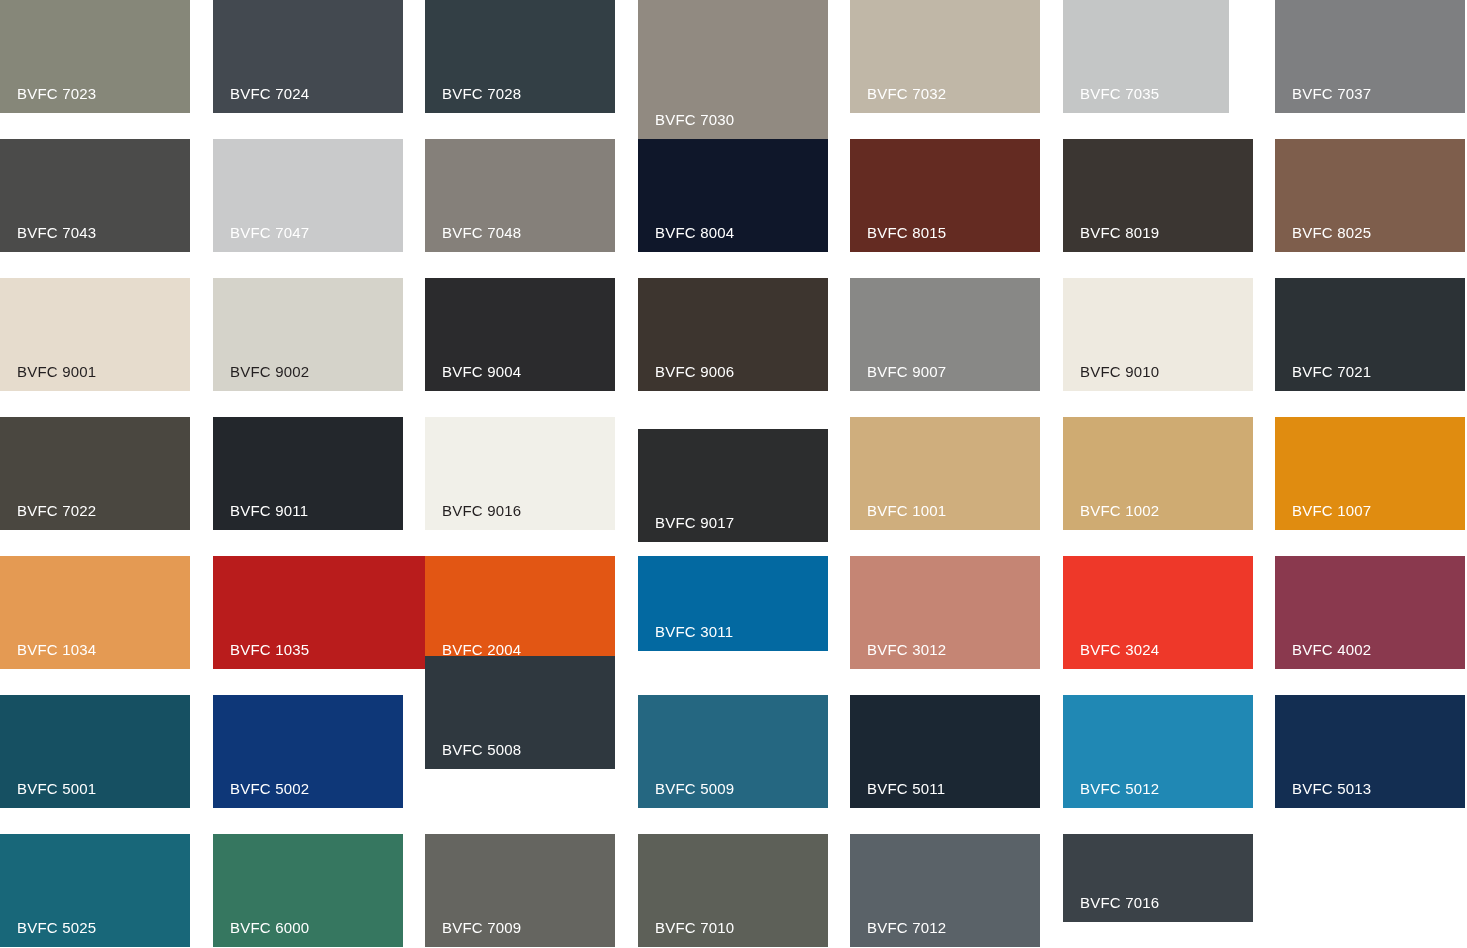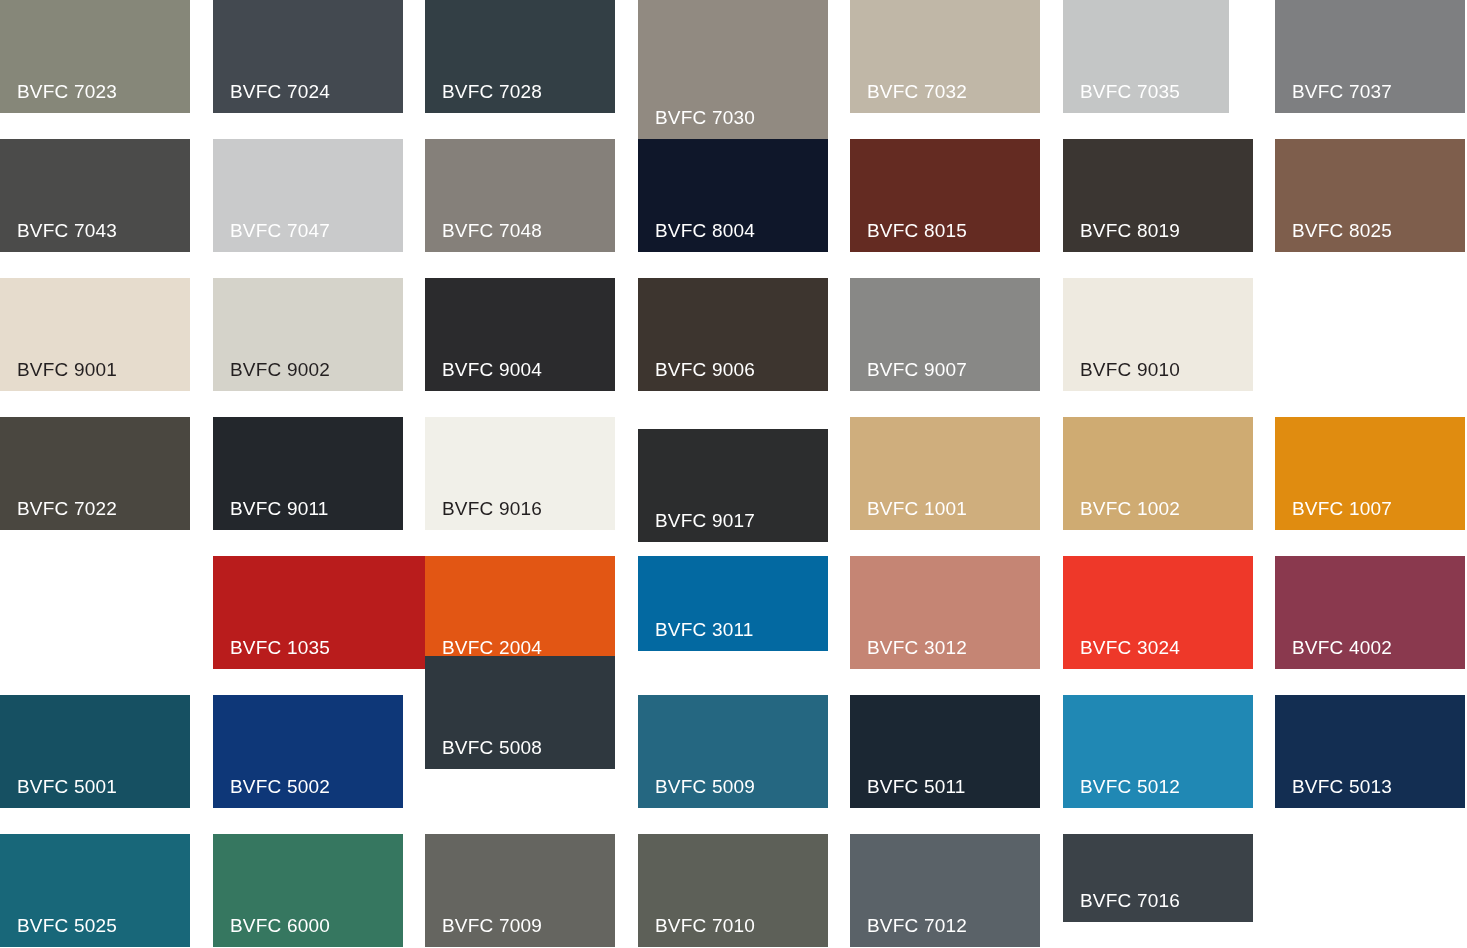--- a/index.html
+++ b/index.html
@@ -27,21 +27,21 @@
     width: 190px;
     height: 113px;
     box-sizing: border-box;
     overflow: hidden;
   }
 
   .swatch-label {
     position: absolute;
     left: 17px;
     bottom: 12px;
-    font-size: 19px;
+    font-size: 15px;
     font-weight: 400;
     letter-spacing: 0.2px;
     line-height: 1;
     white-space: nowrap;
     font-family: "Liberation Sans", "DejaVu Sans", sans-serif;
   }
 
   .label-light { color: #ffffff; }
   .label-dark  { color: #231f20; }
 </style>
@@ -102,40 +102,46 @@
     </div>
     <div class="swatch" style="left: 638px; top: 278px; width: 190px; height: 113px; background-color: rgb(61, 53, 47);">
       <span class="swatch-label label-light">BVFC 9006</span>
     </div>
     <div class="swatch" style="left: 850px; top: 278px; width: 190px; height: 113px; background-color: rgb(136, 136, 134);">
       <span class="swatch-label label-light">BVFC 9007</span>
     </div>
     <div class="swatch" style="left: 1063px; top: 278px; width: 190px; height: 113px; background-color: rgb(238, 234, 224);">
       <span class="swatch-label label-dark">BVFC 9010</span>
     </div>
+    <div class="swatch" style="left: 1275px; top: 278px; width: 190px; height: 113px; background-color: rgb(44, 50, 54);">
+      <span class="swatch-label label-light">BVFC 7021</span>
+    </div>
     <div class="swatch" style="left: 0px; top: 417px; width: 190px; height: 113px; background-color: rgb(74, 71, 64);">
       <span class="swatch-label label-light">BVFC 7022</span>
     </div>
     <div class="swatch" style="left: 213px; top: 417px; width: 190px; height: 113px; background-color: rgb(35, 39, 44);">
       <span class="swatch-label label-light">BVFC 9011</span>
     </div>
     <div class="swatch" style="left: 425px; top: 417px; width: 190px; height: 113px; background-color: rgb(241, 240, 233);">
       <span class="swatch-label label-dark">BVFC 9016</span>
     </div>
     <div class="swatch" style="left: 638px; top: 429px; width: 190px; height: 113px; background-color: rgb(44, 45, 46);">
       <span class="swatch-label label-light">BVFC 9017</span>
     </div>
     <div class="swatch" style="left: 850px; top: 417px; width: 190px; height: 113px; background-color: rgb(207, 174, 125);">
       <span class="swatch-label label-light">BVFC 1001</span>
     </div>
     <div class="swatch" style="left: 1063px; top: 417px; width: 190px; height: 113px; background-color: rgb(207, 171, 114);">
       <span class="swatch-label label-light">BVFC 1002</span>
     </div>
     <div class="swatch" style="left: 1275px; top: 417px; width: 190px; height: 113px; background-color: rgb(224, 140, 16);">
       <span class="swatch-label label-light">BVFC 1007</span>
+    </div>
+    <div class="swatch" style="left: 0px; top: 556px; width: 190px; height: 113px; background-color: rgb(228, 154, 83);">
+      <span class="swatch-label label-light">BVFC 1034</span>
     </div>
     <div class="swatch" style="left: 213px; top: 556px; width: 216px; height: 113px; background-color: #b91c1c;">
       <span class="swatch-label label-light">BVFC 1035</span>
     </div>
     <div class="swatch" style="left: 425px; top: 556px; width: 190px; height: 113px; background-color: rgb(226, 86, 20);">
       <span class="swatch-label label-light">BVFC 2004</span>
     </div>
     <div class="swatch" style="left: 638px; top: 556px; width: 190px; height: 95px; background-color: #0369a1;">
       <span class="swatch-label label-light">BVFC 3011</span>
     </div>

